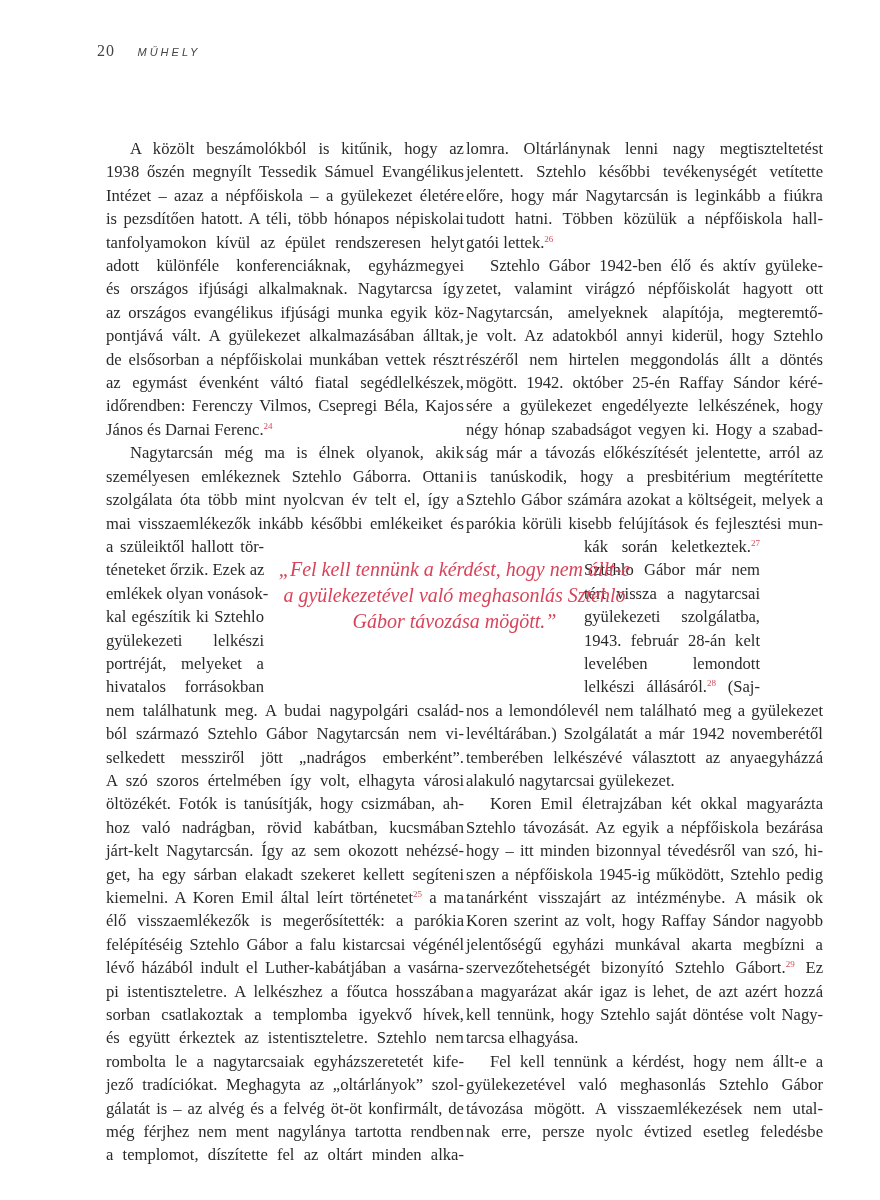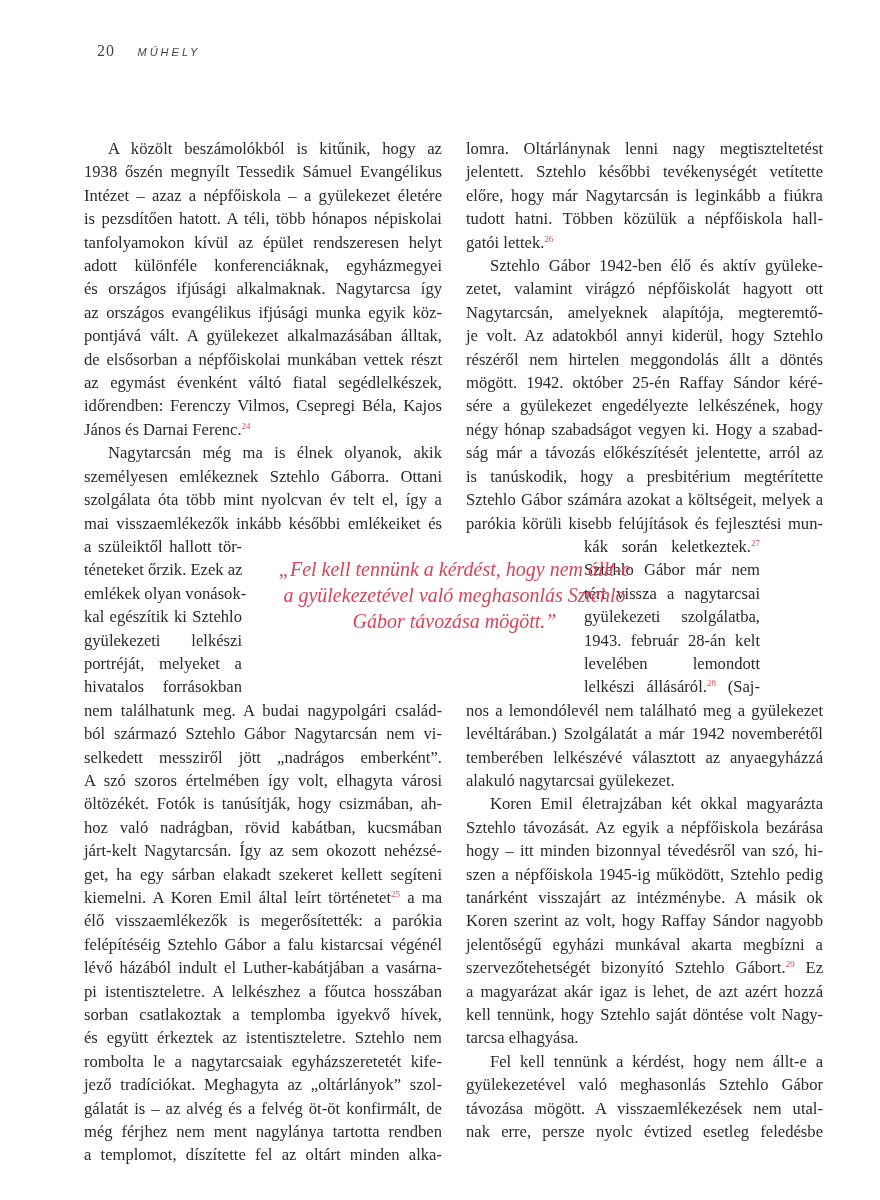--- a/index.html
+++ b/index.html
@@ -2,21 +2,21 @@
 <html><head>
 <meta charset="utf-8">
 <style>
   html, body { margin: 0; padding: 0; background: #ffffff; }
   body { width: 880px; height: 1200px; position: relative; overflow: hidden;
          font-family: "DejaVu Serif", "Liberation Serif", serif; color: #2a2a2a; }
   .running-head { position: absolute; left: 97px; top: 42px; font-size: 11px; letter-spacing: 1px; color: #444; }
   .running-head .pg { margin-right: 18px; font-family: "Liberation Serif", serif; font-size: 16px; }
   .running-head .sec { font-style: italic; letter-spacing: 3px; font-family: Liberation Sans, sans-serif; }
   .col { position: absolute; top: 137px; font-family: "Liberation Serif", serif; font-size: 16.6px; line-height: 23.4px; text-align: justify; }
-  .col-left { left: 84px; width: 358px; }
+  .col-left { left: 106px; width: 358px; }
   .col-right { left: 466px; width: 357px; }
   .line { display: block; white-space: nowrap; text-align-last: justify; }
   .line.last { text-align-last: left; }
   .indent { text-indent: 24px; }
   .narrow-l { width: 158px; }
   .narrow-r { margin-left: 118px; width: 176px; }
   sup.fn { color: #d24a5a; font-size: 9px; vertical-align: 6px; line-height: 0; }
   .pullquote { position: absolute; left: 272px; top: 556px; width: 365px; text-align: center;
                font-family: "Liberation Serif", serif; font-style: italic; color: #d8435a; font-size: 20px; line-height: 26px; }
 </style>

